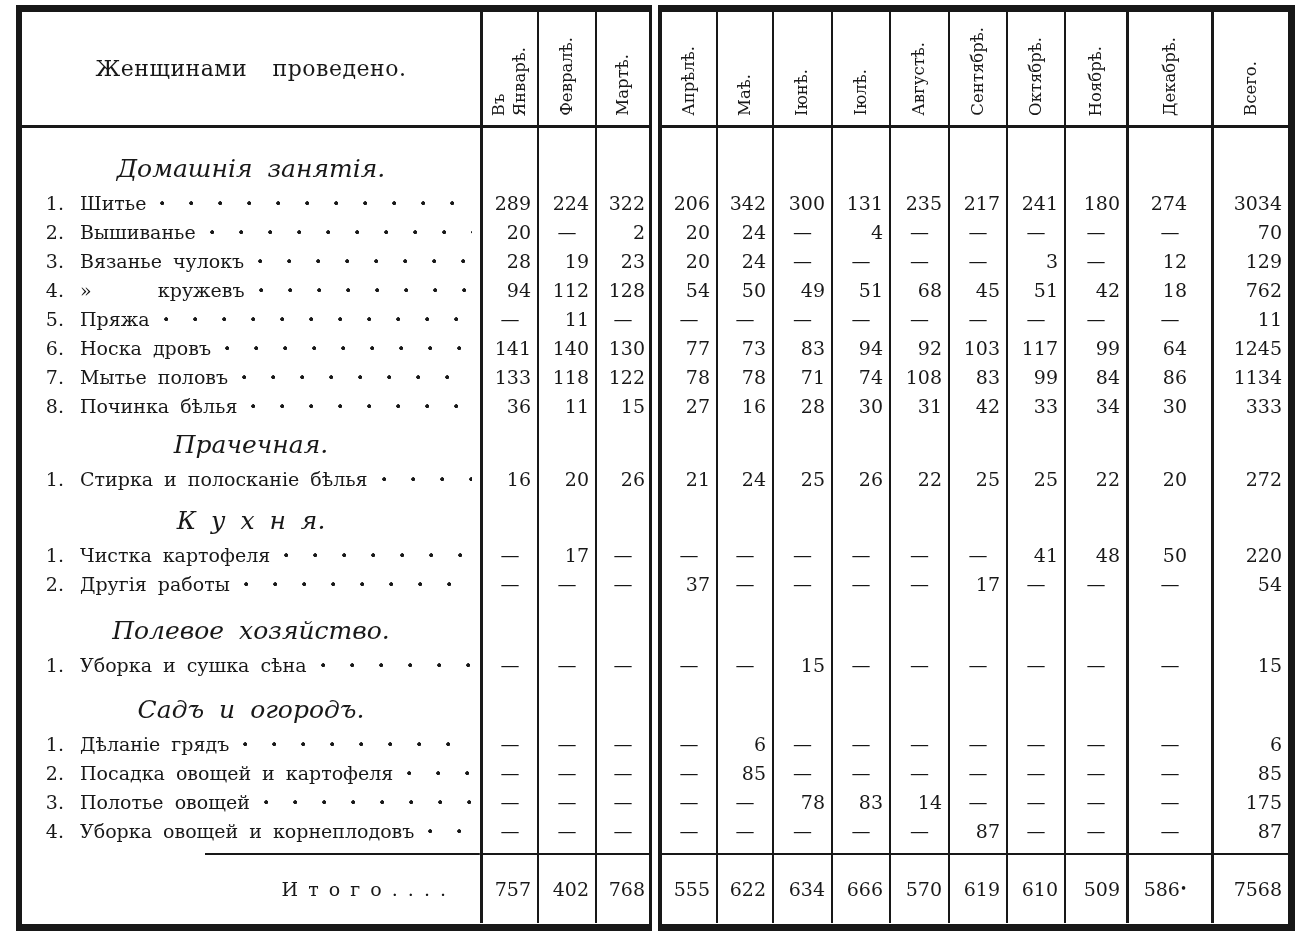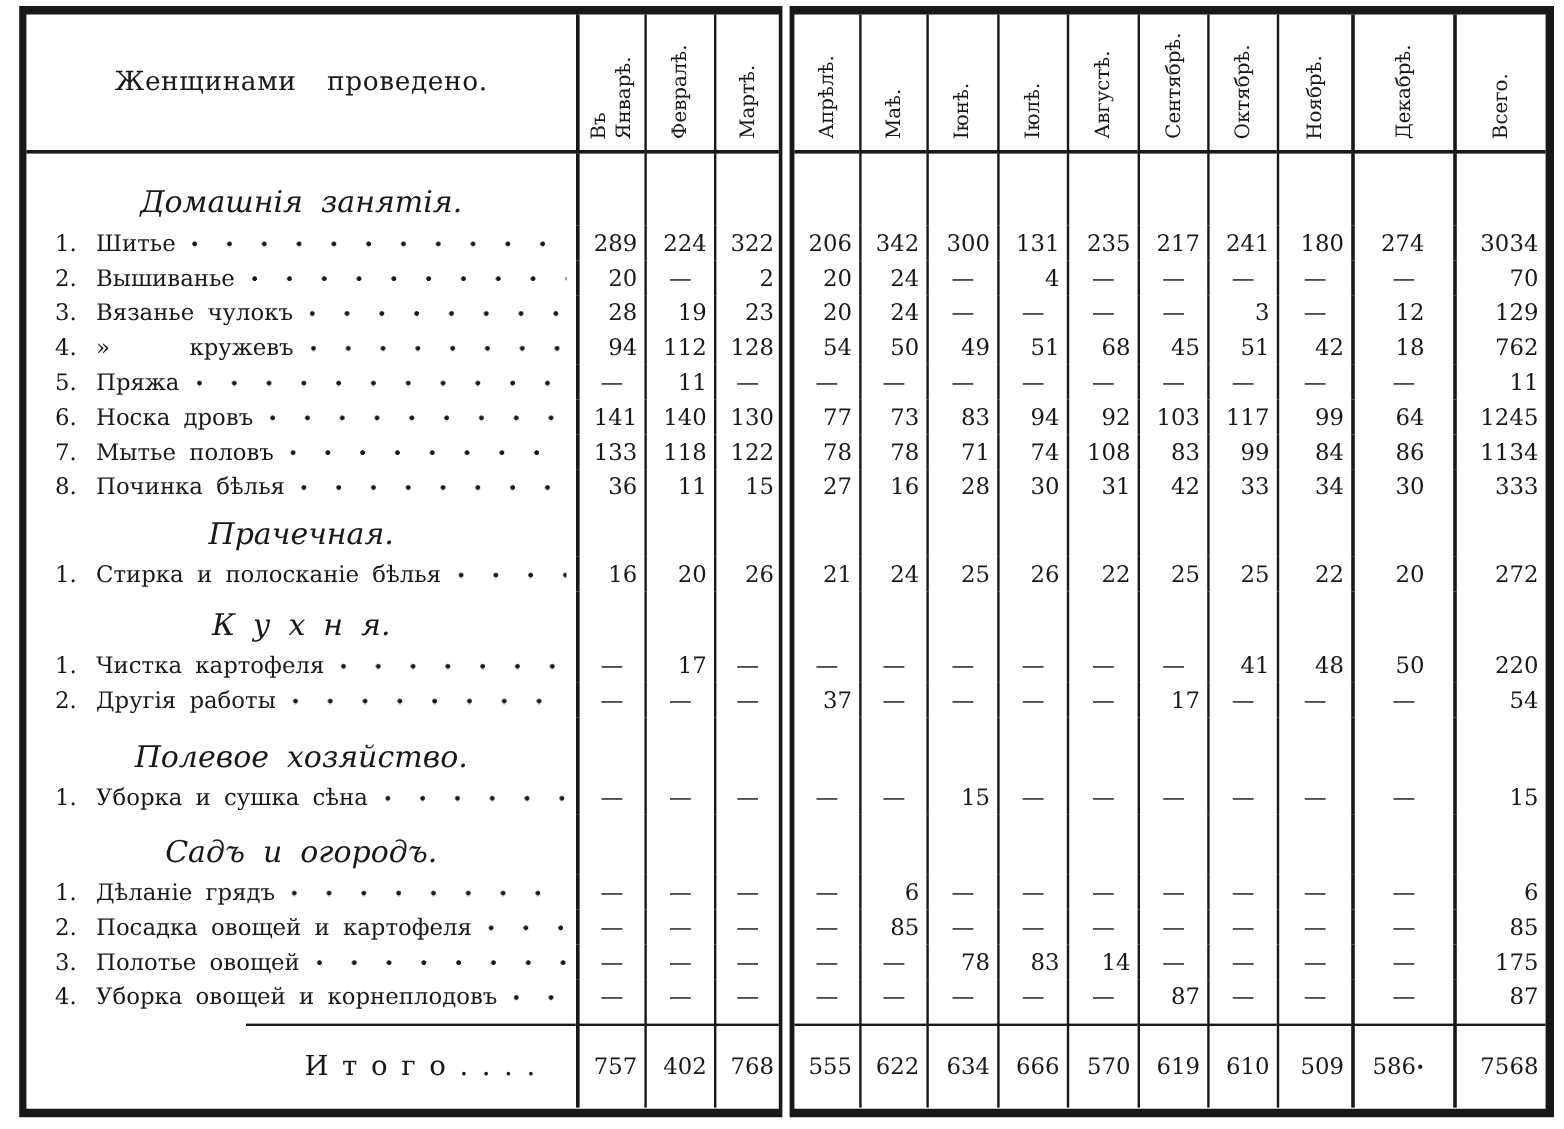--- a/index.html
+++ b/index.html
@@ -50,21 +50,21 @@
   .v { display: flex; align-items: center; justify-content: flex-end; padding-right: 6px; font-size: 19px; }
   .v.dash { justify-content: center; padding-right: 0; }
   .col-mar { padding-right: 4px; text-align: center; }
   .col-dec { padding-right: 24px; }
   .col-dec.dash { padding-right: 0; }
   .col-vsego { padding-right: 6px; }
   .rule-cell { border-bottom: 2px solid var(--ink); }
   .rule-partial { background: linear-gradient(var(--ink), var(--ink)) right bottom / 60% 2px no-repeat; }
   .total-label {
     display: flex; align-items: center; justify-content: flex-end;
-    padding-right: 34px; font-size: 23px; word-spacing: 4px;
+    padding-right: 34px; font-size: 19px; word-spacing: 4px;
   }
   .fnmark { font-size: 12px; vertical-align: 7px; line-height: 0; }
 </style>
 </head>
 <body>
 
 <div>
   <div id="panel-left" class="panel">
     <div id="grid-left" class="grid" style="grid-template-columns: 458px 57px 58px 54px; grid-template-rows: 116px 60px 29px 29px 29px 29px 29px 29px 29px 29px 44px 29px 47px 29px 29px 52px 29px 50px 29px 29px 29px 29px 10px 68px;">
         <div class="cell hcell title-cell">

